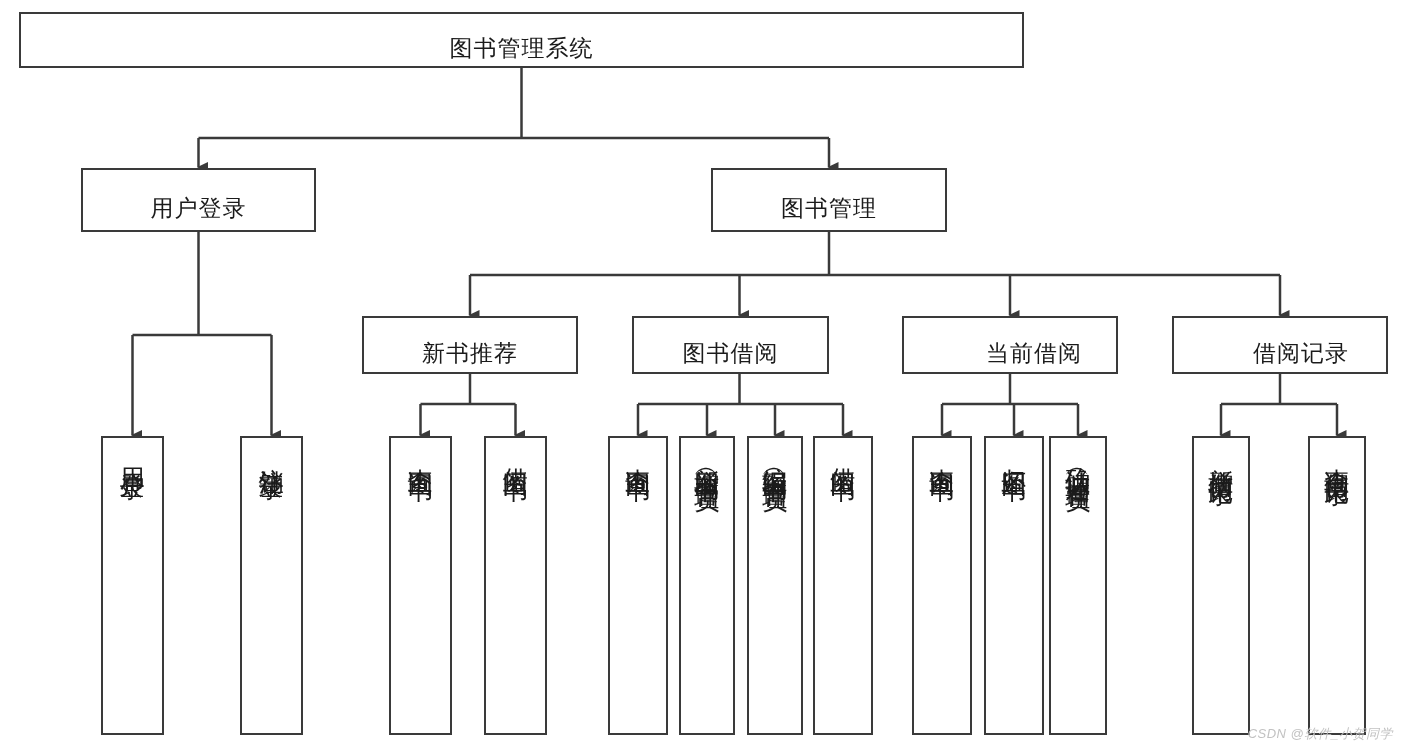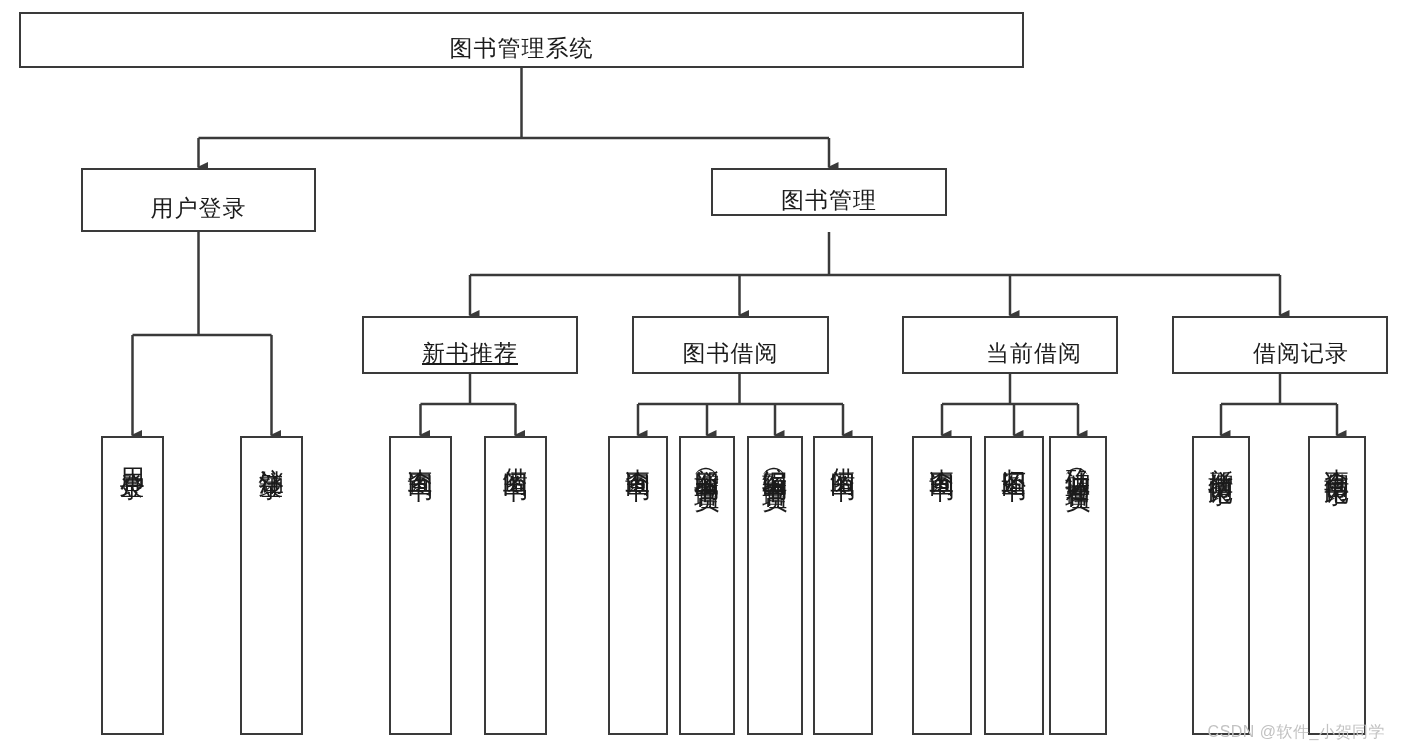--- a/index.html
+++ b/index.html
@@ -51,27 +51,28 @@
     letter-spacing: 3px;
     white-space: nowrap;
     display: block;
   }
   .hlabel {
     white-space: nowrap;
     margin-top: 16px;
   }
   .watermark {
     position: absolute;
-    right: 20px;
+    right: 12px;
     bottom: 4px;
-    font-size: 16px;
+    font-size: 13px;
     color: #c2c2c2;
     z-index: 5;
     white-space: nowrap;
     letter-spacing: 0.5px;
+    font-style: italic;
   }
 </style>
 </head>
 <body>
 
 <div id="canvas">
   <svg id="wires" viewBox="0 0 1405 747">
     <defs>
       <marker id="arrow" markerWidth="12" markerHeight="12" refX="5.5" refY="9.5" orient="auto" markerUnits="userSpaceOnUse">
         <path d="M0.5,0 L11,0 L5.75,11 Z" fill="#3a3a3a"></path>
@@ -114,24 +115,24 @@
       </g>
   </svg>
 
   <div id="node-layer">
       <div class="node horizontal" style="left: 19px; top: 12px; width: 1005px; height: 56px;">
         <span class="hlabel">图书管理系统</span>
       </div>
       <div class="node horizontal" style="left: 81px; top: 168px; width: 235px; height: 64px;">
         <span class="hlabel">用户登录</span>
       </div>
-      <div class="node horizontal" style="left: 711px; top: 168px; width: 236px; height: 48px;">
+      <div class="node horizontal" style="left: 711px; top: 168px; width: 236px; height: 64px;">
         <span class="hlabel">图书管理</span>
       </div>
-      <div class="node horizontal" style="left: 362px; top: 316px; width: 216px; height: 58px; text-decoration: underline;">
+      <div class="node horizontal" style="left: 362px; top: 316px; width: 216px; height: 58px;">
         <span class="hlabel">新书推荐</span>
       </div>
       <div class="node horizontal" style="left: 632px; top: 316px; width: 197px; height: 58px;">
         <span class="hlabel">图书借阅</span>
       </div>
       <div class="node horizontal" style="left: 902px; top: 316px; width: 216px; height: 58px; padding-left: 48px;">
         <span class="hlabel">当前借阅</span>
       </div>
       <div class="node horizontal" style="left: 1172px; top: 316px; width: 216px; height: 58px; padding-left: 42px;">
         <span class="hlabel">借阅记录</span>

